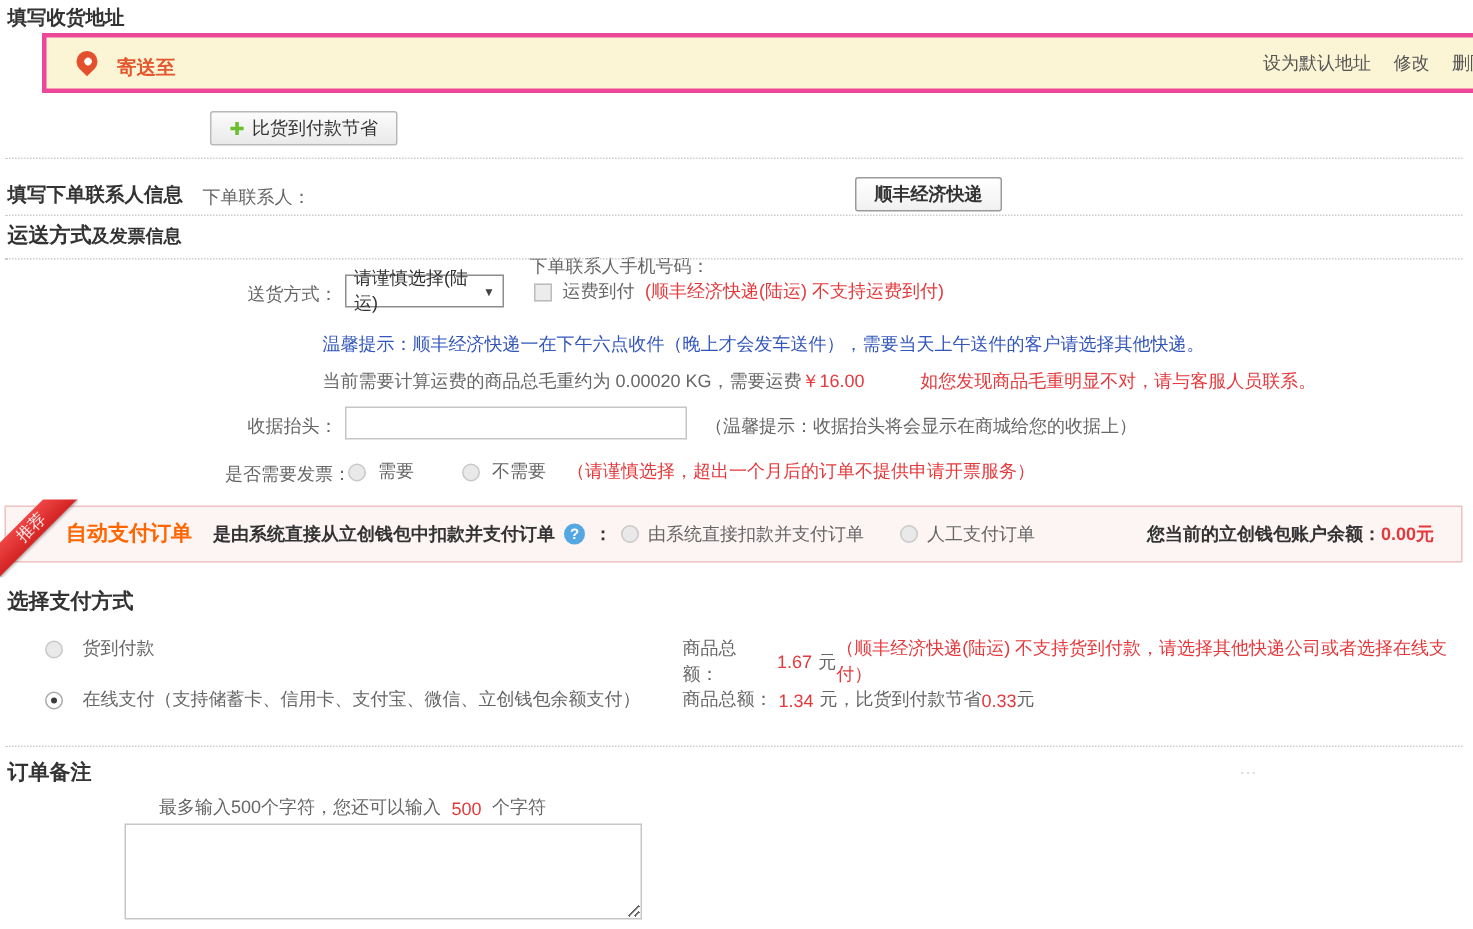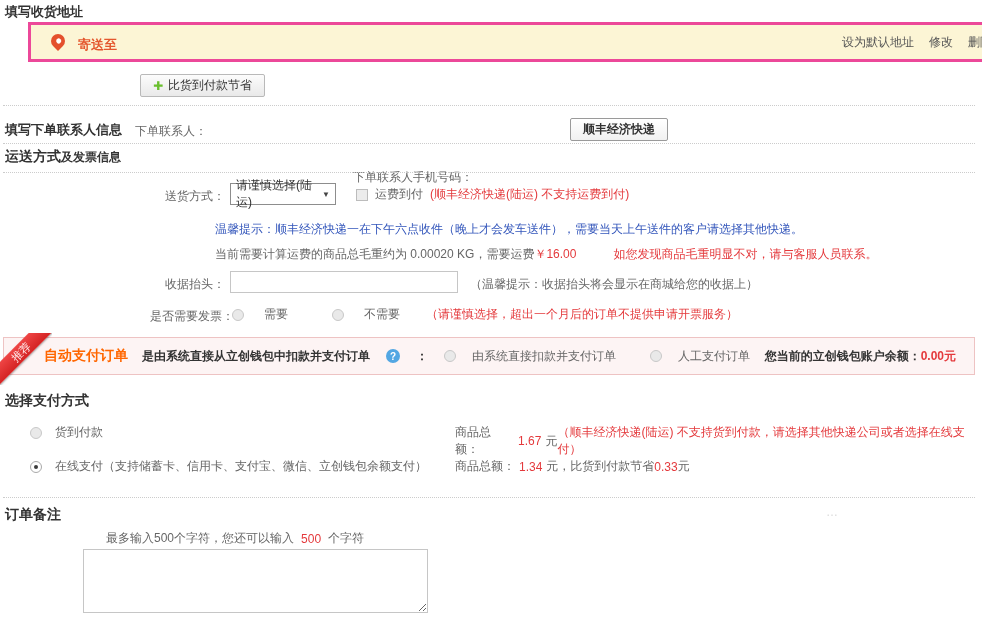--- a/index.html
+++ b/index.html
@@ -58,21 +58,21 @@
 
   
   .autopay { position:absolute; left:3px; top:337px; width:972px; height:38px;
              background:#fdf4f4; border:1px solid #eec3c3; }
   .ribbon-wrap { position:absolute; left:-4px; top:-5px; width:52px; height:52px; overflow:hidden; }
   .ribbon { position:absolute; left:-25px; top:11px; width:92px; transform:rotate(-45deg);
             background:linear-gradient(#ef4545,#d42323); color:#ffecec; font-size:11px;
             text-align:center; line-height:16px; box-shadow:0 1px 2px rgba(0,0,0,.35); }
   .autopay-title { position:absolute; left:40px; top:0; height:100%; display:flex; align-items:center;
                    font-size:14px; font-weight:bold; color:#ff6600; }
-  .autopay-row { position:absolute; left:138px; top:0; height:100%; display:flex; align-items:center; gap:16px;justify-content:space-between; }
+  .autopay-row { position:absolute; left:138px; top:0; height:100%; display:flex; align-items:center; gap:6px;justify-content:space-between; }
   .autopay-desc { font-weight:bold; color:#333; }
   .qicon { display:inline-flex; align-items:center; justify-content:center; width:14px; height:14px;
            border-radius:50%; background:#53a7e3; color:#fff; font-size:10px; font-weight:bold;
            cursor:pointer; flex:none; }
   .balance { position:absolute; right:18px; top:0; height:100%; display:flex; align-items:center; }
   .balance-label { font-weight:bold; color:#333; }
   .balance-value { font-weight:bold; color:#e4393c; }
 
   .ellipsis { position:absolute; left:826px; top:505px; color:#d9d9d9; letter-spacing:2px; }
 
@@ -135,21 +135,21 @@
     <span class="gray">当前需要计算运费的商品总毛重约为 0.00020 KG，需要运费</span>
     <span class="red">￥16.00</span>
     <span class="red" style="margin-left:37px;">如您发现商品毛重明显不对，请与客服人员联系。</span>
   </div>
 
   <div class="row" style="left:165px; top:276px;">收据抬头：</div>
   <input class="text-input" type="text" style="">
   <div class="row gray" style="left:470px; top:276px;">（温馨提示：收据抬头将会显示在商城给您的收据上）</div>
 
   <div class="row" style="left:150px; top:308px;">是否需要发票：</div>
-  <div class="row" style="left:232px; top:306px; gap:20px;">
+  <div class="row" style="left:232px; top:306px; gap:8px;">
     <span class="radio dim"></span>
     <span class="gray">需要</span>
     <span class="radio dim" style="margin-left:24px;"></span>
     <span class="gray">不需要</span>
     <span class="red" style="margin-left:6px;">（请谨慎选择，超出一个月后的订单不提供申请开票服务）</span>
   </div>
 
   <div class="autopay">
     <span class="ribbon-wrap">
       <span class="ribbon">推荐</span>

